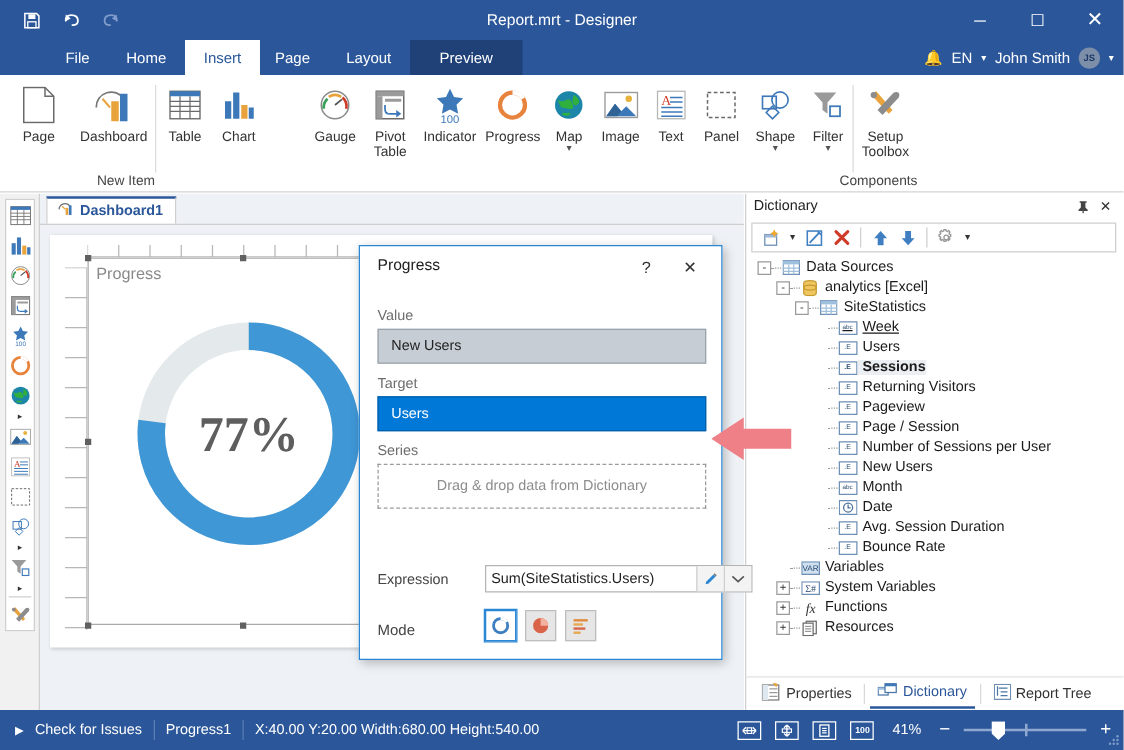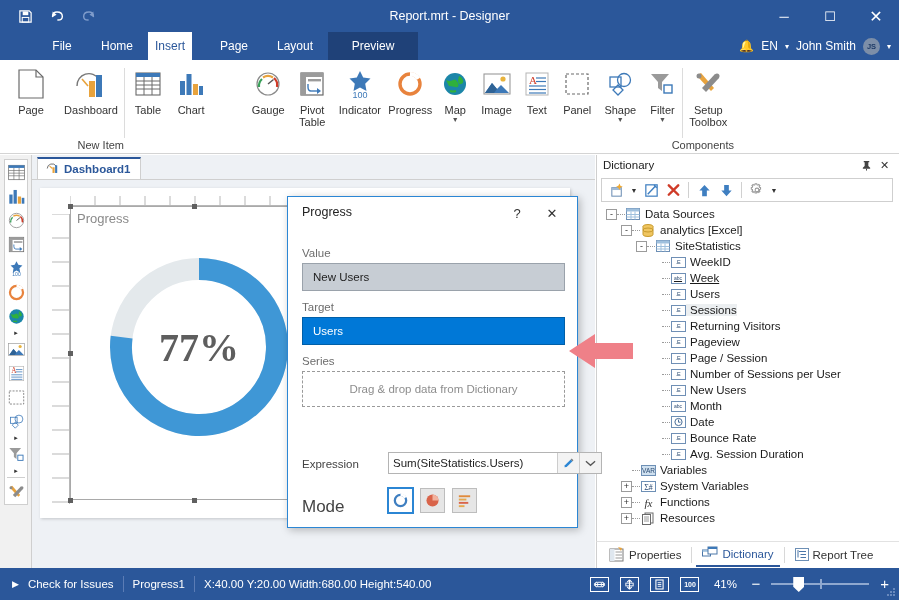--- a/index.html
+++ b/index.html
@@ -258,21 +258,21 @@
       <div class="winbtn">─</div>
       <div class="winbtn">☐</div>
       <div class="winbtn close">✕</div>
     </div>
   </div>
 
   <div class="ribbontabs">
     <div id="rtabs">
         <div class="rtab" style="left: 38px; width: 48px;">File</div>
         <div class="rtab" style="left: 86px; width: 62px;">Home</div>
-        <div class="rtab active" style="left: 148px; width: 44px;">Insert</div>
+        <div class="rtab active" style="left: 148px; width: 60px;">Insert</div>
         <div class="rtab" style="left: 206px; width: 56px;">Page</div>
         <div class="rtab" style="left: 262px; width: 66px;">Layout</div>
         <div class="rtab preview-tab" style="left: 328px; width: 90px;">Preview</div>
       </div>
     <div class="tb-right">
       <span class="bell">🔔</span>
       <span class="lang">EN</span>
       <span class="caret">▾</span>
       <span class="username">John Smith</span>
       <span class="avatar">JS</span>
@@ -685,21 +685,21 @@
             <path d="M11.4 2.5 L13.5 4.6" stroke="#7a7a7a" stroke-width="1.6"></path>
           </svg>
       </div>
       <div class="expr-btn">
         <svg width="11" height="8" viewBox="0 0 12 8">
             <path d="M1 2 L6 6.5 L11 2" fill="none" stroke="#555" stroke-width="1.4"></path>
           </svg>
       </div>
     </div>
 
-    <div class="dlg-field-label" style="left:14px; top:300px; font-size:17px; color:#444">Mode</div>
+    <div class="dlg-field-label" style="left:14px; top:300px; font-size:12px; color:#444">Mode</div>
     <div class="mode-btn sel" style="left:100px; top:291px">
       <svg width="17" height="17" viewBox="0 0 18 18">
         <circle cx="9" cy="9" r="6" fill="none" stroke="#3f7fc1" stroke-width="2.4"></circle>
         <path d="M9 3 A6 6 0 0 1 14.2 6" fill="none" stroke="#ffffff" stroke-width="2.6"></path>
       </svg>
     </div>
     <div class="mode-btn" style="left:132px; top:291px">
       <svg width="17" height="17" viewBox="0 0 18 18">
         <circle cx="9" cy="9" r="6.4" fill="#d9644a"></circle>
         <path d="M9 9 L9 2.6 A6.4 6.4 0 0 1 15.4 9 Z" fill="#f2b29e"></path>
@@ -815,45 +815,37 @@
               <g stroke="#9fc0dd">
                 <line x1="0.5" y1="6.5" x2="13.5" y2="6.5"></line>
                 <line x1="0.5" y1="9" x2="13.5" y2="9"></line>
                 <line x1="5" y1="3.5" x2="5" y2="11.5"></line>
                 <line x1="9" y1="3.5" x2="9" y2="11.5"></line>
               </g>
             </svg>
           </span>
           <span class="tlbl">SiteStatistics</span>
         </div>
+        <div class="tnode" style="padding-left: 49px; text-decoration: underline;">
+          <span style="width: 11px; flex: 0 0 auto;"></span>
+          <span class="dots"></span>
+          <span class="ticon">
+            <span class="fieldbadge" style="font-size:5px">abc</span>
+          </span>
+          <span class="tlbl">Week</span>
+        </div>
         <div class="tnode" style="padding-left: 49px;">
           <span style="width: 11px; flex: 0 0 auto;"></span>
           <span class="dots"></span>
           <span class="ticon">
             <span class="fieldbadge">.E</span>
           </span>
-          <span class="tlbl">WeekID</span>
-        </div>
-        <div class="tnode" style="padding-left: 49px; text-decoration: underline;">
-          <span style="width: 11px; flex: 0 0 auto;"></span>
-          <span class="dots"></span>
-          <span class="ticon">
-            <span class="fieldbadge" style="font-size:5px">abc</span>
-          </span>
-          <span class="tlbl">Week</span>
-        </div>
-        <div class="tnode" style="padding-left: 49px;">
-          <span style="width: 11px; flex: 0 0 auto;"></span>
-          <span class="dots"></span>
-          <span class="ticon">
-            <span class="fieldbadge">.E</span>
-          </span>
           <span class="tlbl">Users</span>
         </div>
-        <div class="tnode" style="padding-left: 49px;">
+        <div class="tnode" style="padding-left: 49px; font-weight: bold;">
           <span style="width: 11px; flex: 0 0 auto;"></span>
           <span class="dots"></span>
           <span class="ticon">
             <span class="fieldbadge">.E</span>
           </span>
           <span class="tlbl hl">Sessions</span>
         </div>
         <div class="tnode" style="padding-left: 49px;">
           <span style="width: 11px; flex: 0 0 auto;"></span>
           <span class="dots"></span>
@@ -913,29 +905,29 @@
             </svg>
           </span>
           <span class="tlbl">Date</span>
         </div>
         <div class="tnode" style="padding-left: 49px;">
           <span style="width: 11px; flex: 0 0 auto;"></span>
           <span class="dots"></span>
           <span class="ticon">
             <span class="fieldbadge">.E</span>
           </span>
+          <span class="tlbl">Avg. Session Duration</span>
+        </div>
+        <div class="tnode" style="padding-left: 49px;">
+          <span style="width: 11px; flex: 0 0 auto;"></span>
+          <span class="dots"></span>
+          <span class="ticon">
+            <span class="fieldbadge">.E</span>
+          </span>
           <span class="tlbl">Bounce Rate</span>
-        </div>
-        <div class="tnode" style="padding-left: 49px;">
-          <span style="width: 11px; flex: 0 0 auto;"></span>
-          <span class="dots"></span>
-          <span class="ticon">
-            <span class="fieldbadge">.E</span>
-          </span>
-          <span class="tlbl">Avg. Session Duration</span>
         </div>
         <div class="tnode" style="padding-left: 19px;">
           <span style="width: 11px; flex: 0 0 auto;"></span>
           <span class="dots"></span>
           <span class="ticon">
             <svg width="15" height="11" viewBox="0 0 15 11">
               <rect x="0.5" y="0.5" width="14" height="10" fill="#cfe0ef" stroke="#6d8fb5"></rect>
               <text x="7.5" y="8" font-size="6.5" fill="#2a4a72" text-anchor="middle" font-family="Liberation Sans">VAR</text>
             </svg>
           </span>

